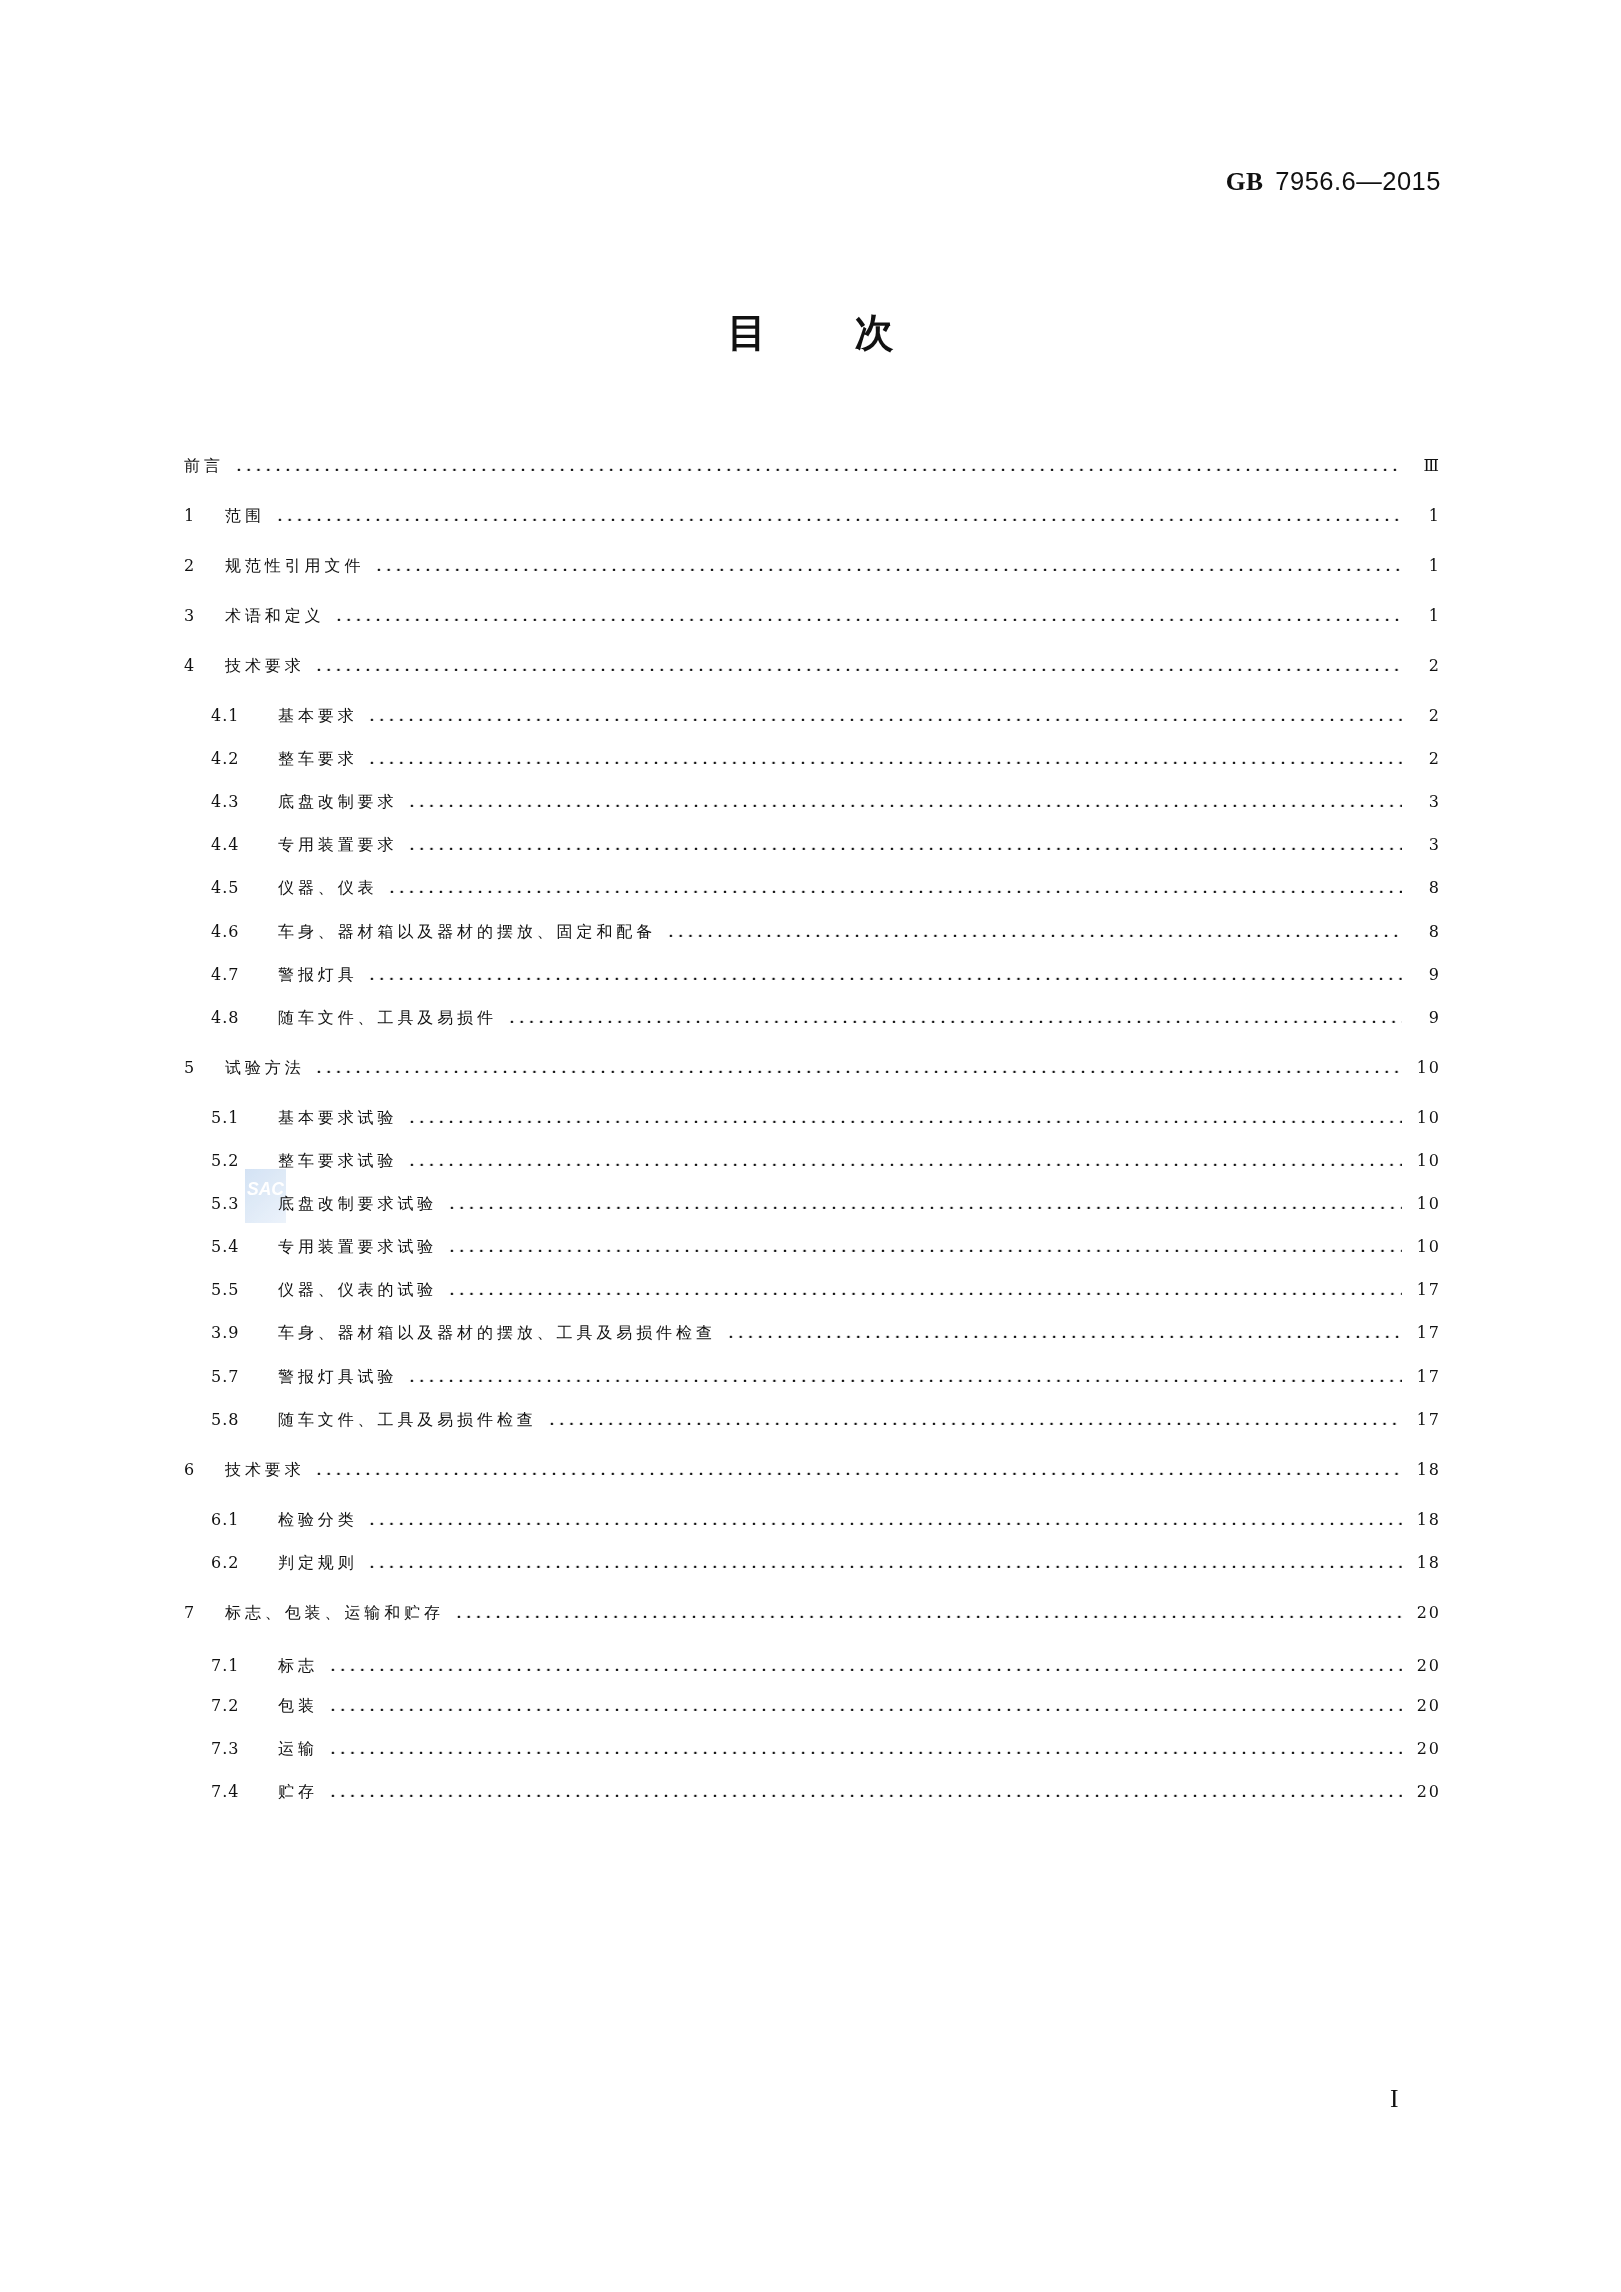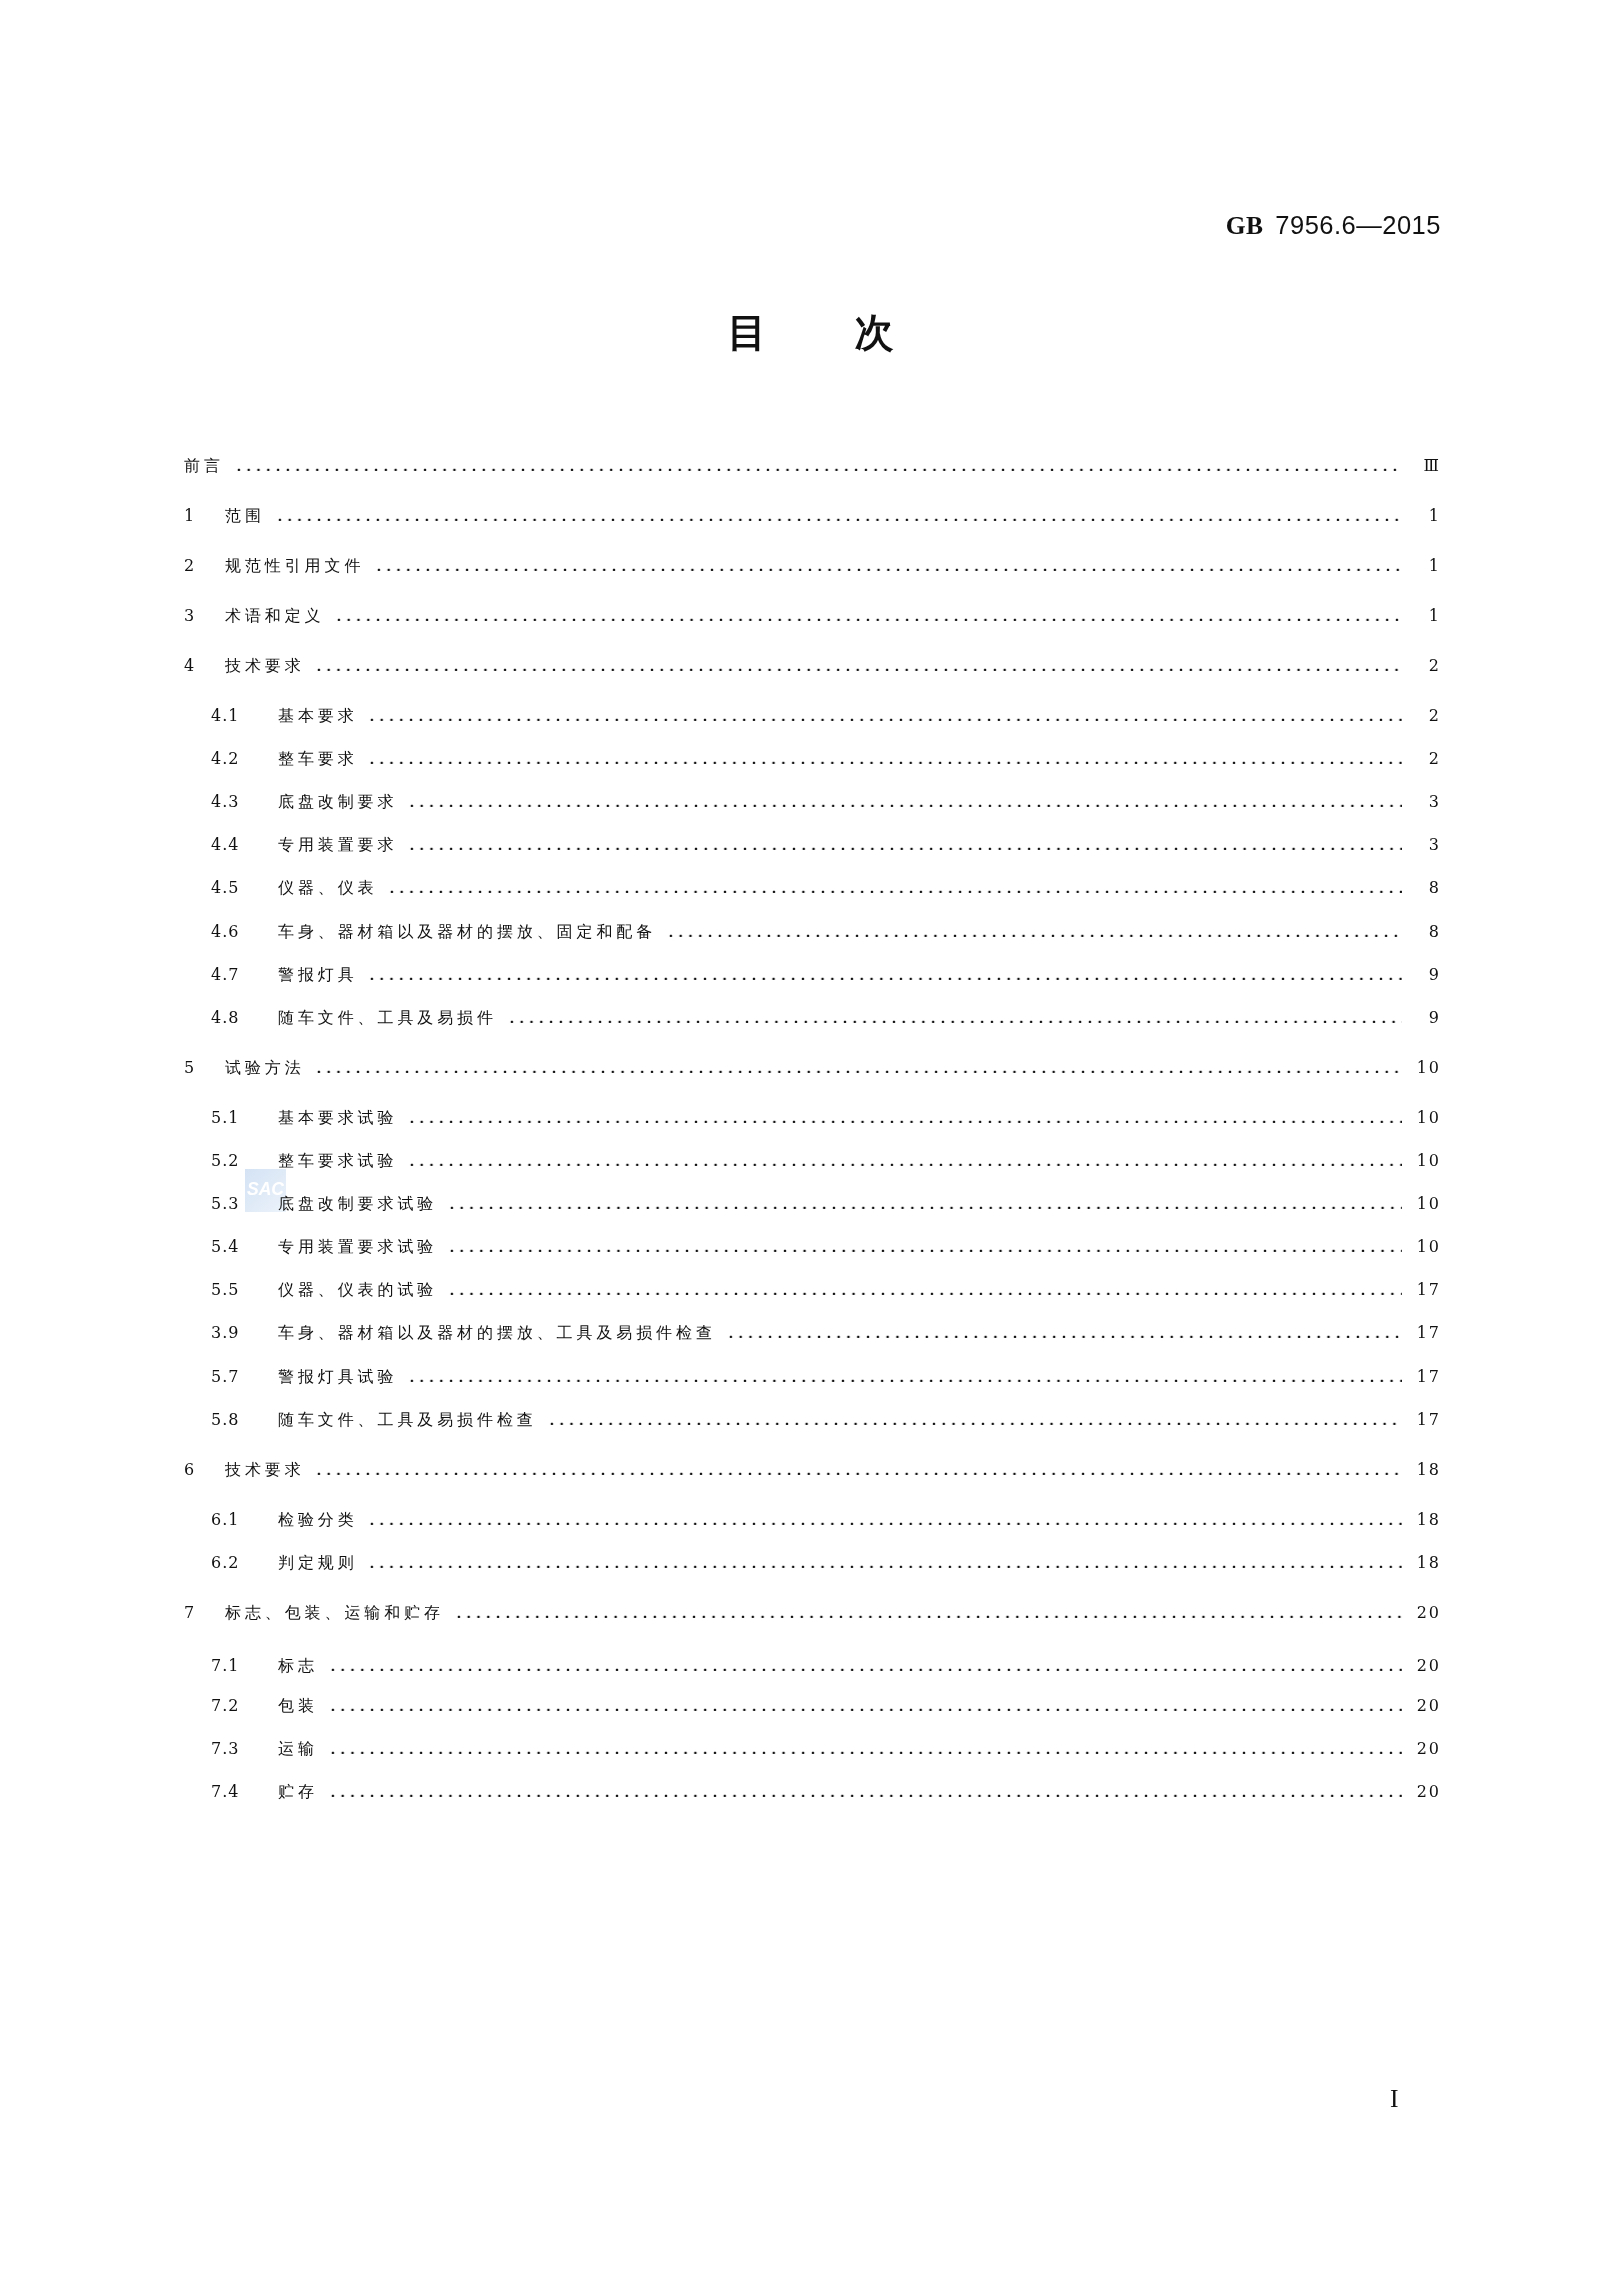--- a/index.html
+++ b/index.html
@@ -1,39 +1,39 @@
 <!DOCTYPE html>
 <html><head>
 <meta charset="utf-8">
 <style>
   html, body { margin: 0; padding: 0; background: #ffffff; }
   body { width: 1621px; height: 2293px; position: relative; overflow: hidden;
          font-family: "DejaVu Serif", "Liberation Serif", serif; color: #111111; }
   .std-code { position: absolute; top: 167px; right: 180px; font-size: 25.5px;
-              font-family: "Liberation Sans", "DejaVu Sans", sans-serif; letter-spacing: 0.5px; margin-top: 44px; }
+              font-family: "Liberation Sans", "DejaVu Sans", sans-serif; letter-spacing: 0.5px; }
   .std-code .gb { font-family: "Liberation Serif", "DejaVu Serif", serif; font-weight: bold; margin-right: 11.8px; }
   .toc-title { position: absolute; top: 306px; left: 0; width: 100%; text-align: center;
                font-family: "DejaVu Sans", sans-serif; font-weight: bold; font-size: 39px; letter-spacing: 0; }
   .toc-title span { display: inline-block; }
   .toc-title .gap { width: 88px; }
   .toc { position: absolute; left: 0; top: 0; width: 1621px; }
   .row { position: absolute; left: 184px; width: 1257px; height: 39px; display: flex; align-items: center;
          font-size: 16px; line-height: 39px; }
   .row.sub { left: 211px; width: 1230px; }
   .num { display: inline-block; width: 41px; flex: none; letter-spacing: 1px; }
   .row.sub .num { width: 67px; }
   .label { flex: none; letter-spacing: 3.9px; white-space: nowrap; }
   .leader { flex: 1 1 auto; overflow: hidden; white-space: nowrap; margin: 0 7.8px 0 9.8px;
             height: 39px; position: relative; }
   .leader::before { content: ""; position: absolute; left: 0; right: 0; top: 21.6px; height: 3.9px;
             background-image: radial-gradient(circle, #111 1.3px, transparent 1.6px);
             background-size: 9.8px 3.9px; background-repeat: repeat-x; }
   .page { flex: none; min-width: 31px; text-align: right; letter-spacing: 2px; }
   .footer-page { position: absolute; left: 1390px; top: 2084px; font-size: 25.5px; font-family: "Liberation Serif", serif; }
-  .watermark { position: absolute; left: 245px; top: 1169px; width: 41px; height: 43px;
+  .watermark { position: absolute; left: 245px; top: 1169px; width: 41px; height: 54px;
                background: linear-gradient(135deg, #c9dcf2, #e8f0fa); opacity: 0.8;
                color: #ffffff; font-family: "Liberation Sans", sans-serif; font-weight: bold; font-style: italic;
                font-size: 17.6px; line-height: 41px; text-align: center; overflow: hidden; }
 </style>
 </head>
 <body>
 
 <div class="std-code">
   <span class="gb">GB</span><span>7956.6—2015</span>
 </div>

